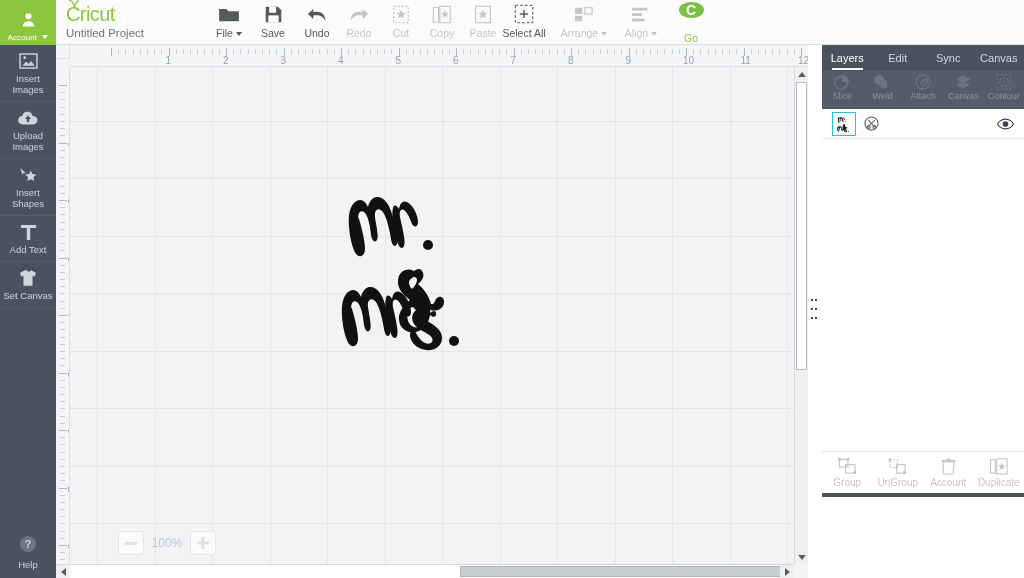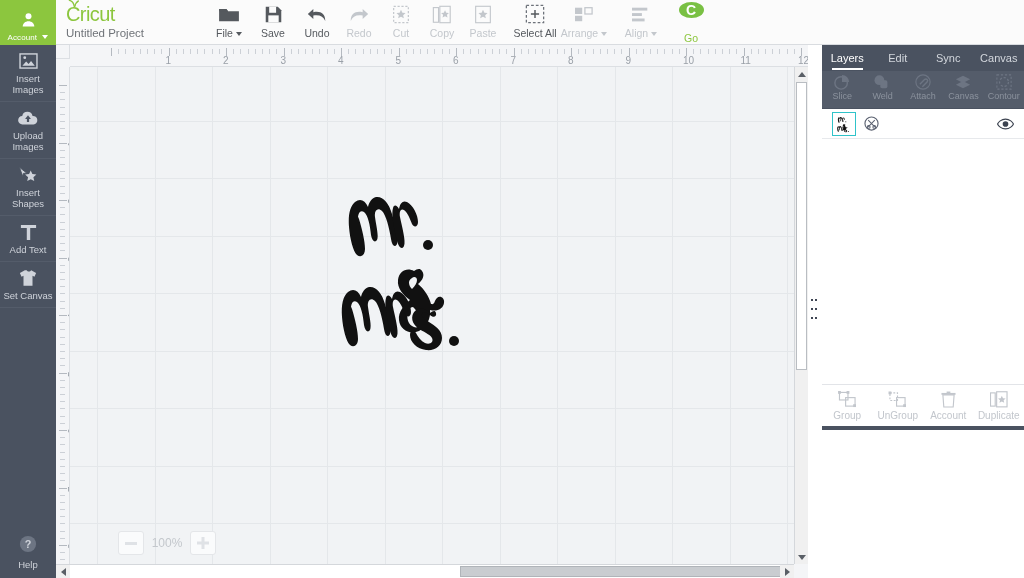--- a/index.html
+++ b/index.html
@@ -164,21 +164,21 @@
   #drag-handle {
     position: absolute; left: 810px; top: 298px; width: 8px; height: 22px;
     display: flex; flex-direction: column; justify-content: space-between;
     align-items: center; cursor: col-resize; padding: 1px 0;
   }
   #drag-handle .dotrow { display: flex; gap: 2px; }
   #drag-handle .dot { width: 2px; height: 2px; background: #3f4654; }
 
   
   #panel {
-    position: absolute; left: 822px; top: 45px; width: 202px; height: 385px;
+    position: absolute; left: 822px; top: 45px; width: 202px; height: 452px;
     background: #ffffff;
   }
   #panel-tabs {
     position: relative; height: 26px; background: #4a5260;
     display: flex; align-items: stretch;
   }
   .ptab {
     flex: 1; display: flex; align-items: center; justify-content: center;
     font-size: 11px; color: #d3d7dd; cursor: pointer; position: relative;
   }
@@ -332,21 +332,21 @@
       <div class="tool disabled" style="left:254px">
         <span class="ticon">
           <svg width="18" height="19" viewBox="0 0 20 22">
               <rect x="1.5" y="1.5" width="17" height="19" fill="none" stroke="#c3c7cc" stroke-width="1.3"></rect>
               <path d="M10 5.5l1.6 3.4 3.7.4-2.8 2.5.8 3.6-3.3-1.9-3.3 1.9.8-3.6-2.8-2.5 3.7-.4z" fill="#c3c7cc"></path>
             </svg>
         </span>
         <span class="tlabel">Paste</span>
       </div>
 
-      <div class="tool" style="left:299px;width:62px">
+      <div class="tool" style="left:288px;width:62px">
         <span class="ticon">
           <svg width="20" height="20" viewBox="0 0 22 22">
               <rect x="1.5" y="1.5" width="19" height="19" fill="none" stroke="#6d727a" stroke-width="1.4" stroke-dasharray="3 2.2"></rect>
               <path d="M11 6.5v9M6.5 11h9" stroke="#55595e" stroke-width="1.6"></path>
             </svg>
         </span>
         <span class="tlabel">Select All</span>
       </div>
 
       <div class="tool disabled" style="left:348px;width:62px">

